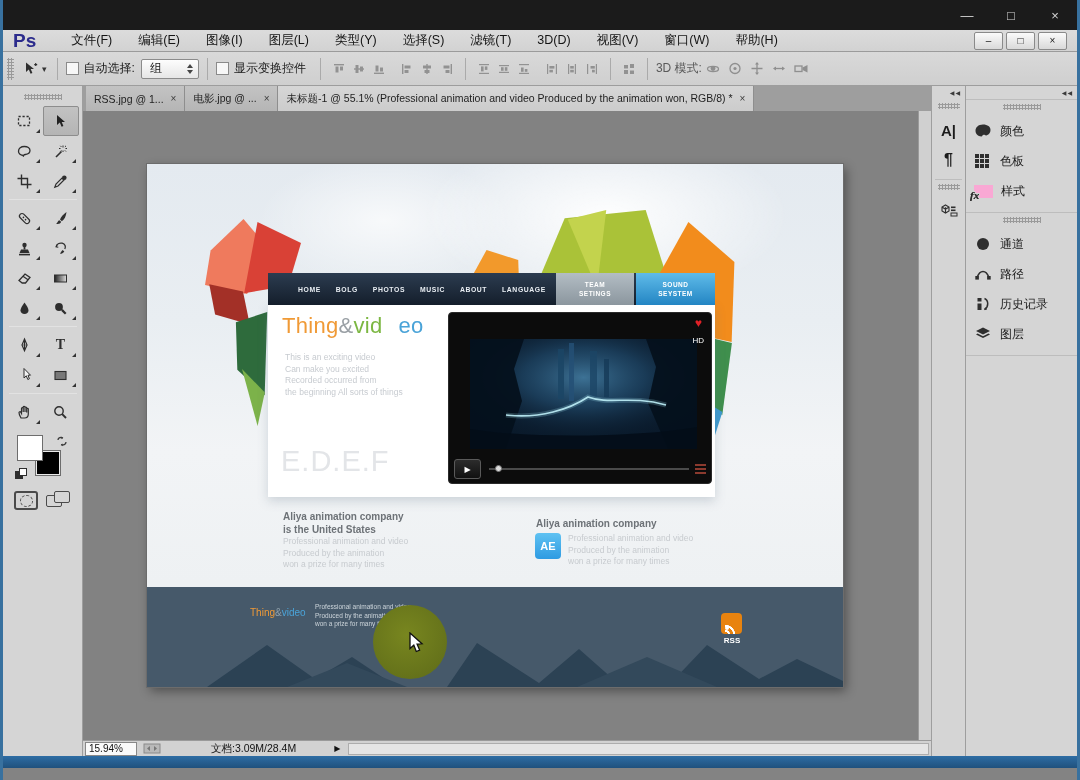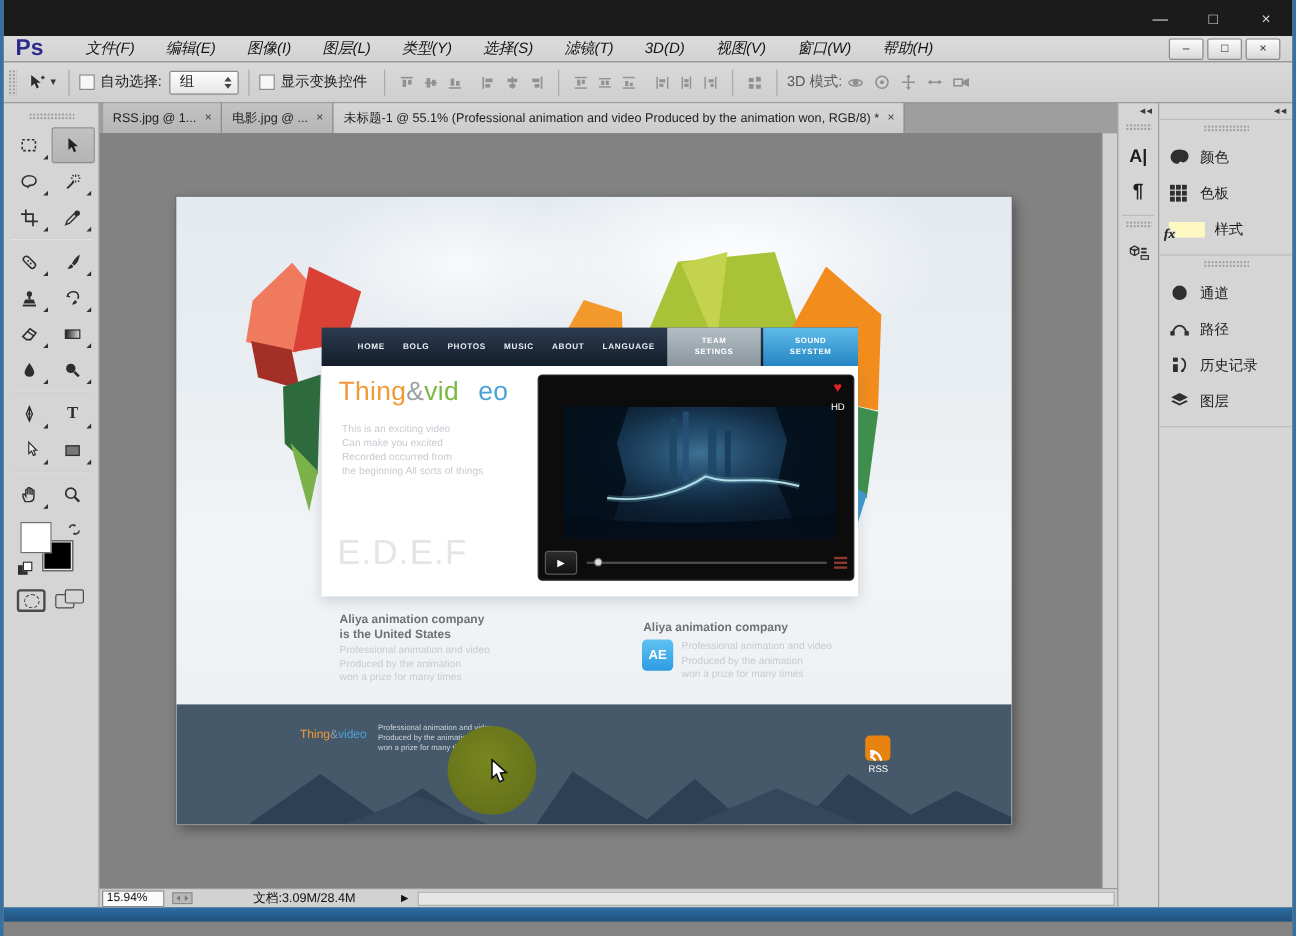--- a/index.html
+++ b/index.html
@@ -12,21 +12,21 @@
   .titlebar { height:30px; background:#1b1b1b; display:flex; align-items:center; }
   .titlebar .title { color:#e8e8e8; font-size:12.5px; margin-left:12px; letter-spacing:.2px; }
   .win-controls { margin-left:auto; display:flex; height:100%; }
   .win-controls .wbtn { width:44px; height:100%; display:flex; align-items:center; justify-content:center;
                         color:#d6d6d6; font-size:13px; cursor:default; }
 
   
   .menubar { height:22px; background:linear-gradient(#dcdcdc,#d2d2d2); border-bottom:1px solid #9b9b9b;
              display:flex; align-items:center; }
   .ps-logo { font-size:19px; font-weight:bold; color:#2b2b8c; margin-left:10px; letter-spacing:0; }
-  .menus { display:flex; margin-left:22px;font-style:italic; }
+  .menus { display:flex; margin-left:22px; }
   .menus .mitem { padding:0 13px; font-size:12.5px; color:#141414; line-height:33px; }
   .app-controls { margin-left:auto; margin-right:10px; display:flex; gap:3px; }
   .app-controls .abtn { width:29px; height:18px; background:linear-gradient(#fbfbfb,#d9d9d9);
                         border:1px solid #8a8a8a; border-radius:2px; font-size:10px; color:#222;
                         display:flex; align-items:center; justify-content:center; }
 
   
   .optionsbar { height:34px; background:linear-gradient(#d9d9d9,#cfcfcf); border-bottom:1px solid #9d9d9d;
                 display:flex; align-items:center; font-size:12px; color:#1a1a1a; }
   .grip-v { width:7px; height:22px; margin:0 6px 0 4px;
@@ -105,21 +105,21 @@
 
   
   .strip { width:34px; background:#d5d5d5; border-left:1px solid #9e9e9e; }
   .dock { width:112px; background:#d5d5d5; border-left:1px solid #9e9e9e; display:flex; flex-direction:column; }
   .dock-head { height:13px; display:flex; justify-content:flex-end; align-items:center; padding-right:4px;
                color:#3a3a3a; font-size:6px; letter-spacing:1px; }
   .pgroup { border-top:1px solid #bdbdbd; padding-bottom:6px; }
   .pitem { height:30px; display:flex; align-items:center; padding-left:8px; gap:8px; font-size:12px; color:#1c1c1c; }
   .picon path, .picon rect, .picon circle { fill:#2f2f2f; }
   .picon .ln { fill:none; stroke:#2f2f2f; stroke-width:1.5; }
-  .sw-rect { width:30px; height:13px; background:#fef9c3; display:flex; align-items:flex-end; justify-content:flex-start; position:relative; }
+  .sw-rect { width:19px; height:13px; background:#f9a8d4; display:flex; align-items:flex-end; justify-content:flex-start; position:relative; }
   .sw-rect i { position:absolute; left:-4px; bottom:-3px; font-size:11px; font-style:italic; font-weight:bold;
                color:#2f2f2f; text-shadow:0 0 0 #2f2f2f; background:transparent; font-family:"Liberation Serif",serif;
                -webkit-text-stroke:2px #d5d5d5; paint-order:stroke; }
   .strip-item { height:30px; display:flex; align-items:center; justify-content:center; color:#1c1c1c; }
   .strip-sep { height:1px; background:#bdbdbd; margin:4px 3px; }
   .char-a { font-size:15px; font-weight:bold; }
   .para-p { font-size:16px; font-weight:bold; }
 
   
   .page { position:absolute; left:64px; top:53px; width:696px; height:523px; overflow:hidden;
@@ -174,21 +174,21 @@
   .flogo { position:absolute; left:103px; top:20px; font-size:10px; }
   .flogo .c1 { color:#f09a36; } .flogo .c2 { color:#8fa0ab; } .flogo .c3 { color:#4aa3d8; }
   .fdesc { position:absolute; left:168px; top:16px; font-size:6.5px; line-height:8.5px; color:#ccd4da; }
   .circle { position:absolute; left:226px; top:18px; width:74px; height:74px; border-radius:50%;
             background:radial-gradient(circle at 45% 40%, #78861f, #64711a 75%); z-index:7; }
   .rss { position:absolute; left:574px; top:26px; width:22px; text-align:center; z-index:7; }
   .rss .sq { width:21px; height:21px; background:#e8830f; border-radius:4px; position:relative; overflow:hidden; }
   .rss .sq:before { content:""; position:absolute; left:4px; top:4px; width:18px; height:18px;
         background:radial-gradient(circle at 0 100%, transparent 3px, #fff 3.5px, #fff 5px, transparent 5.5px, transparent 8px, #fff 8.5px, #fff 10px, transparent 10.5px); }
   .rss .sq:after { content:""; position:absolute; left:4px; bottom:4px; width:4px; height:4px; border-radius:50%; background:#fff; }
-  .rss .lbl { color:#fff; font-size:8px; font-weight:normal; margin-top:2px; }
+  .rss .lbl { color:#fff; font-size:8px; font-weight:bold; margin-top:2px; }
   .cursor { position:absolute; left:260px; top:468px; z-index:20; }
 </style>
 </head>
 <body>
 
 <div class="win">
 
   <div class="titlebar">
     <div class="win-controls">
       <div class="wbtn">—</div>

